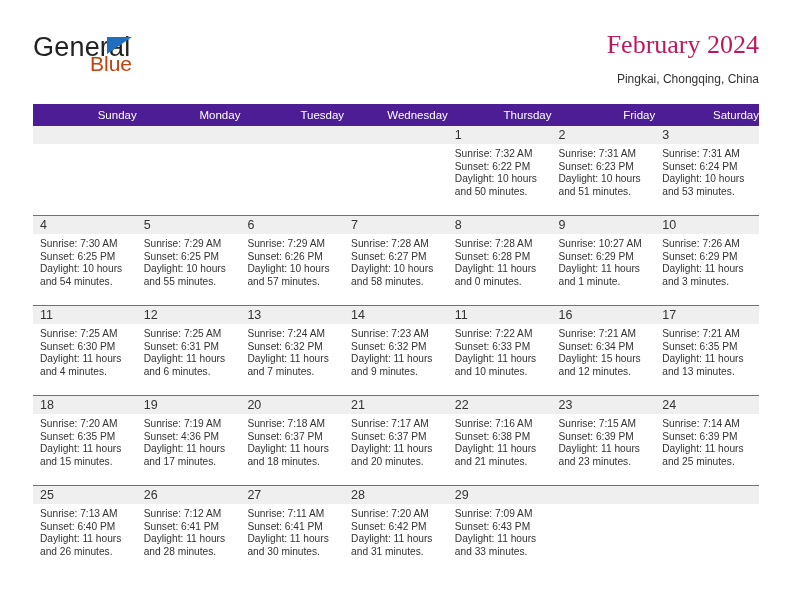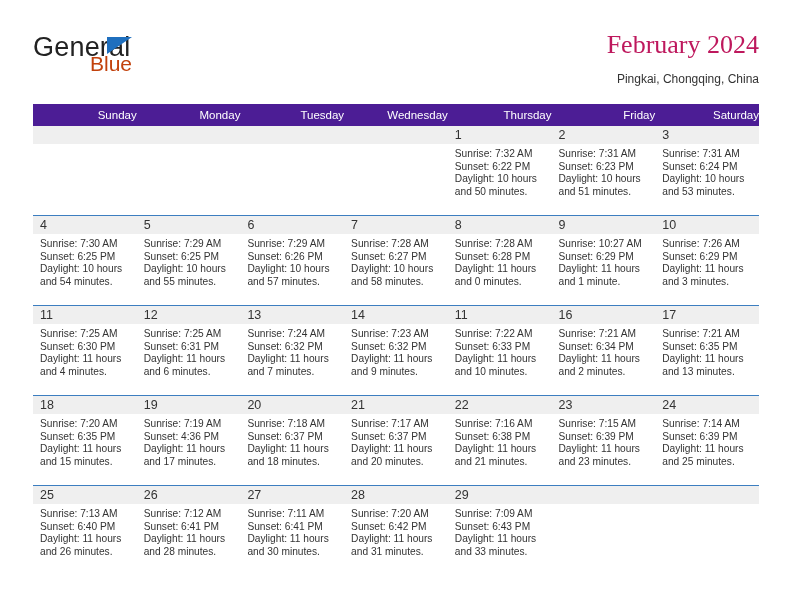--- a/index.html
+++ b/index.html
@@ -358,21 +358,21 @@
                 <div class="wrap">Daylight: 11 hours and 10 minutes.</div>
               </div>
             </div>
           </td>
           <td>
             <div class="cell-inner">
               <div class="date-band">16</div>
               <div class="detail">
                 <div>Sunrise: 7:21 AM</div>
                 <div>Sunset: 6:34 PM</div>
-                <div class="wrap">Daylight: 11 hours and 2 minutes.</div>
+                <div class="wrap">Daylight: 15 hours and 12 minutes.</div>
               </div>
             </div>
           </td>
           <td>
             <div class="cell-inner">
               <div class="date-band">17</div>
               <div class="detail">
                 <div>Sunrise: 7:21 AM</div>
                 <div>Sunset: 6:35 PM</div>
                 <div class="wrap">Daylight: 11 hours and 13 minutes.</div>

